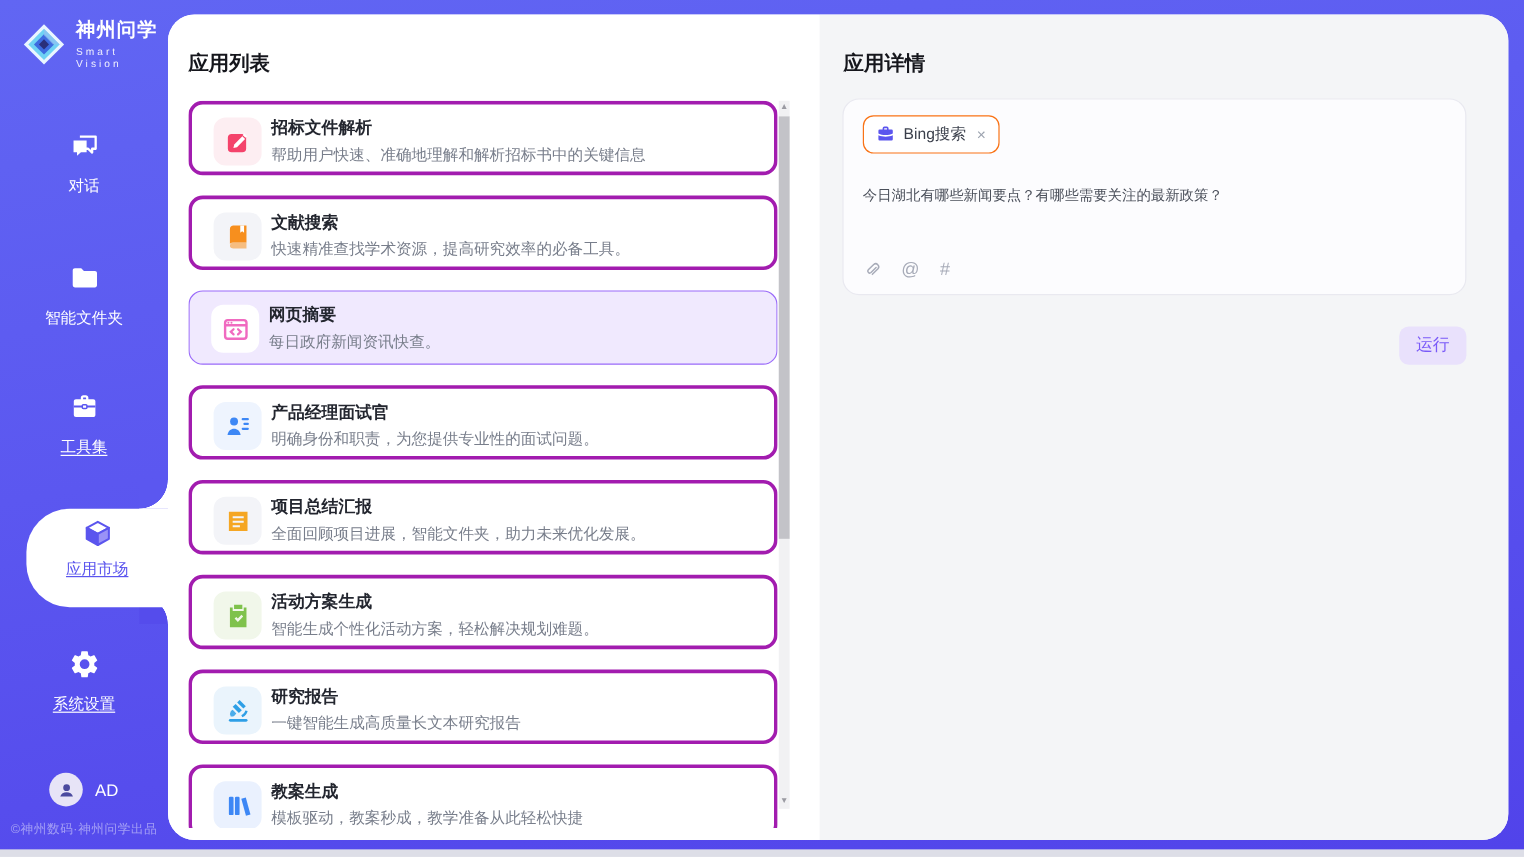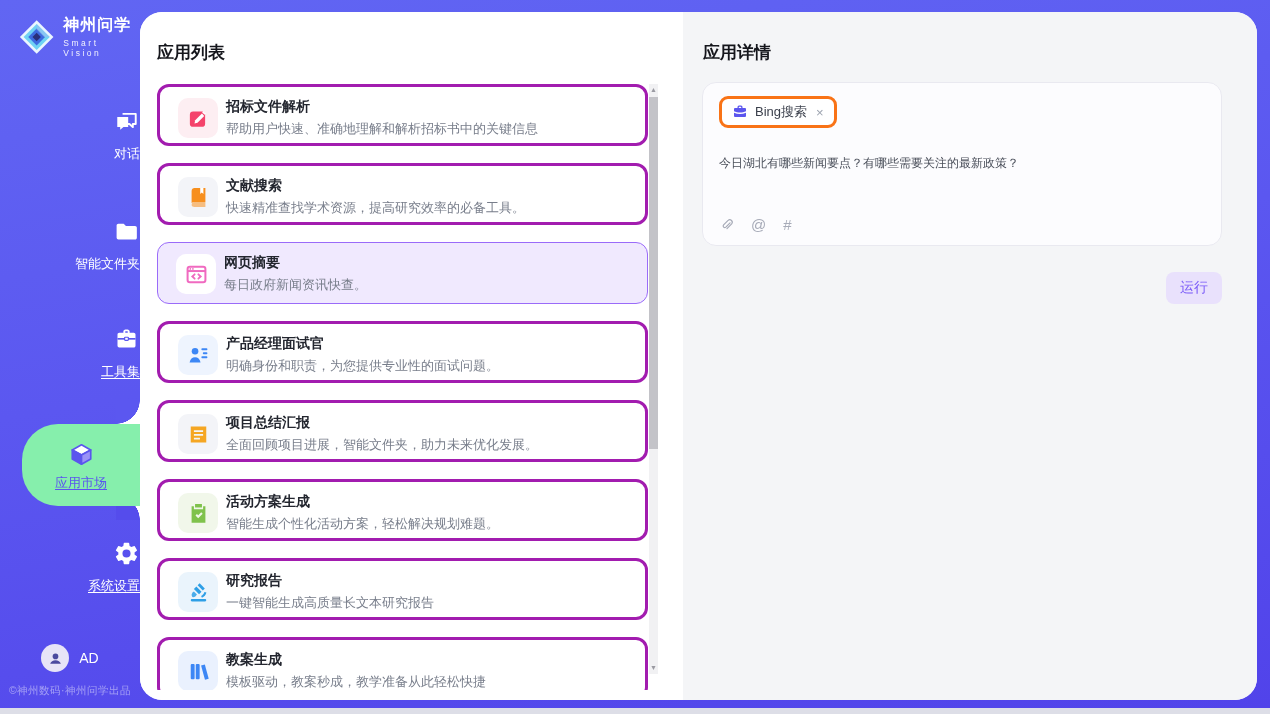--- a/index.html
+++ b/index.html
@@ -12,28 +12,28 @@
   .frame { position:absolute; left:0; top:0; right:0; bottom:6px;
            background:linear-gradient(170deg,#6166F3 0%,#5B57F0 45%,#5143EA 100%); }
 
   
   .sidebar { position:absolute; left:0; top:0; width:140px; height:708px; color:#fff; }
   .logo { position:absolute; left:18px; top:15px; display:flex; align-items:center; gap:8px; }
   .logo svg { width:38px; height:38px; }
   .logo .nm { font-size:16px; font-weight:700; letter-spacing:1px; }
   .logo .sub { font-size:8.5px; letter-spacing:2.5px; opacity:.9; margin-top:2px; }
 
-  .nav-item { position:absolute; left:0; width:140px; text-align:right; cursor:pointer; }
+  .nav-item { position:absolute; left:0; width:140px; text-align:center; cursor:pointer; }
   .nav-item svg { width:27px; height:27px; }
   .nav-item .lbl { display:block; font-size:13px; margin-top:6px; color:#fff; }
   .nav-item .lbl.u { text-decoration:underline; text-underline-offset:2px; }
 
   .tab-active { position:absolute; left:22px; right:0; top:424px; height:82px;
-                background:#86efac; border-radius:36px 0 0 36px; text-align:center;
-                padding-top:17px; cursor:pointer; }
+                background:#ffffff; border-radius:36px 0 0 36px; text-align:center;
+                padding-top:7px; cursor:pointer; }
   .tab-active svg { width:27px; height:27px; }
   .tab-active .lbl { display:block; font-size:13px; margin-top:2px; color:#5B55EE;
                      text-decoration:underline; text-underline-offset:2px; }
   .notch { position:absolute; right:0; width:24px; height:24px; }
   .notch.t { top:400px; background:radial-gradient(circle 24px at 0 0,#5B57F0 98%,#fff 100%); }
   .notch.b { top:496px; background:radial-gradient(circle 24px at 0 100%,#554CEC 98%,#fff 100%); }
 
   .user-row { position:absolute; left:0; bottom:36px; width:140px; display:flex;
               align-items:center; justify-content:center; gap:10px; }
   .avatar { width:28px; height:28px; border-radius:50%; background:#E7E4F7;
@@ -65,21 +65,21 @@
   .vscroll { position:absolute; right:25px; top:72px; bottom:26px; width:9px; background:#F1F1F3; }
   .vscroll .arr { position:absolute; left:0; width:9px; height:12px; color:#9a9aa2; font-size:7px;
                   text-align:center; line-height:12px; }
   .vscroll .arr.up { top:0; } .vscroll .arr.dn { bottom:0; }
   .vscroll .thumb { position:absolute; left:0; top:13px; width:9px; height:352px; background:#C3C3C8; }
 
   .detail-pane { position:relative; flex:1; background:#F4F5F7; }
   .detail-card { position:absolute; left:19px; right:35px; top:70px; height:164px;
                  background:#FCFCFE; border:1px solid #E9E9F0; border-radius:14px; padding:13px 16px; }
   .chip { display:inline-flex; align-items:center; gap:7px; height:32px; padding:0 10px;
-          background:#fff; border:3px solid #f97316; border-radius:9px; cursor:pointer; }
+          background:#fff; border:1px solid #f97316; border-radius:9px; cursor:pointer; }
   .chip svg { width:16px; height:16px; }
   .chip .c-lbl { font-size:13px; color:#3A3F4B; }
   .chip .c-x { font-size:13px; color:#9CA3AF; margin-left:2px; cursor:pointer; }
   .query { margin-top:26px; font-size:12px; color:#4A4F5A; line-height:1.5; }
   .composer-icons { position:absolute; left:16px; bottom:12px; display:flex; gap:17px;
                     align-items:center; color:#A7ABB8; }
   .composer-icons .ci { font-size:15px; cursor:pointer; }
   .composer-icons svg { width:15px; height:15px; display:block; }
   .run-row { position:absolute; right:35px; top:260px; }
   .run-btn { display:inline-block; padding:7px 14px; background:#E9E1FC; color:#7A5AF8;

